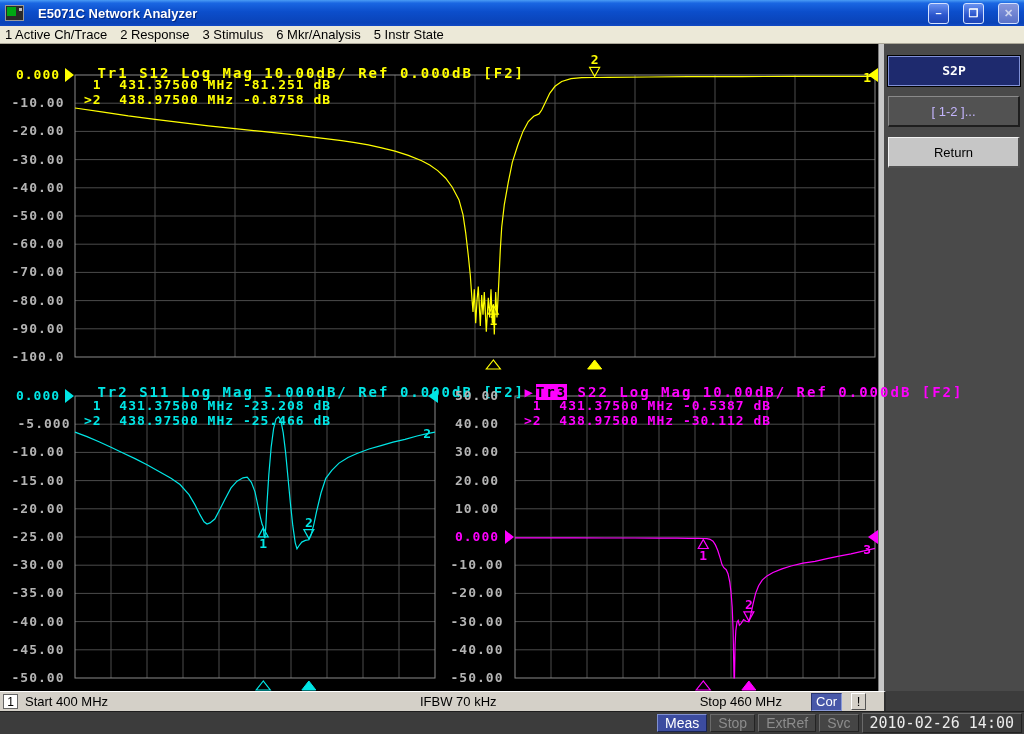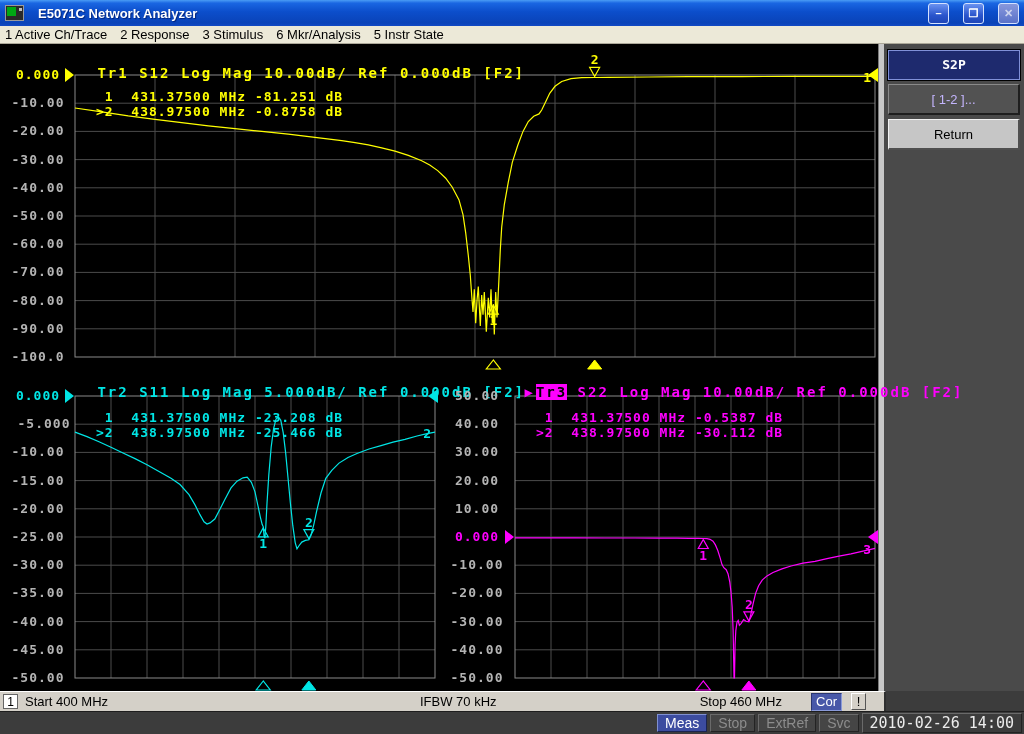--- a/index.html
+++ b/index.html
@@ -22,34 +22,34 @@
   .menubar{height:18px;background:#ece9d8;border-bottom:1px solid #aca899;box-sizing:border-box;
     display:flex;gap:13px;align-items:center;padding:0 5px;font-size:13px;color:#000;}
   .menu-item{white-space:nowrap;}
 
   
   .mid{display:flex;height:647px;}
   .screen{width:878px;height:647px;position:relative;background:#000;flex:0 0 auto;}
   .screen svg{position:absolute;left:0;top:0;}
   .strip{width:6px;background:#c8c8c8;border-left:1px solid #7a7a7a;box-sizing:border-box;flex:0 0 auto;}
   .sidebar{width:140px;background:#4a4a4a;flex:0 0 auto;padding-top:2px;box-sizing:border-box;}
-  .sb-btn{display:block;width:132px;margin:4px auto 3px;font-size:13px;text-align:center;cursor:default;box-sizing:border-box;}
+  .sb-btn{display:block;width:132px;margin:10px auto 3px;font-size:13px;text-align:center;cursor:default;box-sizing:border-box;}
   .sb-active{height:30px;line-height:28px;background:#1e2a6e;color:#fff;border:1px solid #8090d8;box-shadow:0 0 0 1px #000;}
   .sb-dark{height:31px;line-height:29px;background:#525252;color:#c4b5fd;
     border-top:1px solid #8a8a8a;border-left:1px solid #8a8a8a;border-right:2px solid #1e1e1e;border-bottom:2px solid #1e1e1e;}
   .sb-light{height:31px;line-height:29px;background:#c6c6c6;color:#000;
     border-top:1px solid #f2f2f2;border-left:1px solid #f2f2f2;border-right:2px solid #505050;border-bottom:2px solid #505050;}
 
   
   .mono{font-family:"DejaVu Sans Mono",monospace;font-weight:bold;}
   .trace-header{position:absolute;font-size:14px;letter-spacing:2px;white-space:pre;}
   .hdr-tr1{color:#ffff00}.hdr-tr2{color:#00e6e6}.hdr-tr3{color:#ff00ff}
   .hdr-arrow{letter-spacing:0;margin-right:3px;}
   .hdr-name.inverse{background:#ff00ff;color:#000;}
-  .readout{position:absolute;margin:12px;font-size:13px;letter-spacing:1px;line-height:15px;}
+  .readout{position:absolute;margin:0;font-size:13px;letter-spacing:1px;line-height:15px;}
   .ro-tr1{color:#ffff00}.ro-tr2{color:#00e6e6}.ro-tr3{color:#ff00ff}
   .ylabel{position:absolute;font-size:13px;letter-spacing:1px;text-align:center;color:#b4b4b4;height:16px;line-height:16px;}
 
   
   .chanbar-row{height:20px;display:flex;}
   .chanbar{width:886px;background:#d4d0c8;border-top:1px solid #ffffff;border-right:2px solid #303030;
     box-sizing:border-box;display:flex;align-items:center;font-size:13px;padding:0 3px;position:relative;flex:0 0 auto;}
   .chan-num{width:15px;height:15px;background:#fff;border:1px solid #666;text-align:center;line-height:15px;font-size:12px;margin-right:7px;box-sizing:border-box;}
   .chan-ifbw{position:absolute;left:420px;}
   .chan-stop{position:absolute;right:102px;}

